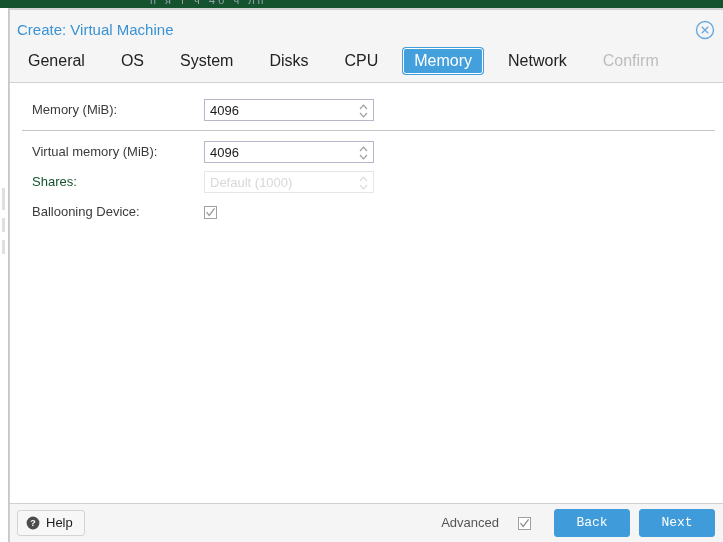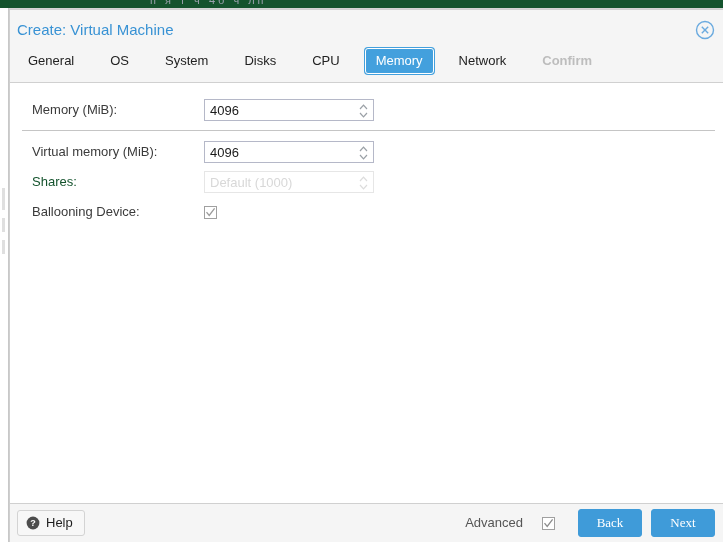--- a/index.html
+++ b/index.html
@@ -94,41 +94,40 @@
   .close-btn svg { display: block; }
 
   
   .tabbar {
     display: flex;
     align-items: center;
     padding: 9px 0 8px 7px;
     gap: 0;
   }
   .tab {
-    font-size: 13px;
+    font-size: 16px;
     color: #222222;
     padding: 4px 10px;
     margin-right: 14px;
     line-height: 16px;
     cursor: pointer;
     border: 1px solid transparent;
     border-radius: 3px;
     white-space: nowrap;
   }
   .tab.active {
     background: #43a0dd;
     color: #ffffff;
     border: 1px solid #ffffff;
     box-shadow: 0 0 0 1px #43a0dd;
     font-weight: normal;
   }
   .tab.disabled {
     color: #bdbdbd;
     cursor: default;
-    font-weight: bold;
   }
 
   
   .dlg-body {
     flex: 1 1 auto;
     background: #ffffff;
     position: relative;
     padding: 0;
   }
   .form-row {
@@ -248,24 +247,24 @@
   .advanced-label {
     font-size: 13px;
     color: #555555;
     line-height: 16px;
   }
   .blue-btn {
     background: #3f9bd9;
     border: 1px solid #3f9bd9;
     border-radius: 3px;
     color: #ffffff;
-    font-family: Liberation Serif, serif;
-    font-size: 13px;
-    line-height: 16px;
-    padding: 5px 2px;
+    font-family: Liberation Mono, monospace;
+    font-size: 13px;
+    line-height: 16px;
+    padding: 5px 8px;
     width: 58px;
     text-align: center;
     cursor: pointer;
     margin-left: 9px;
   }
 </style>
 </head>
 <body>
 
 <div id="backdrop">

